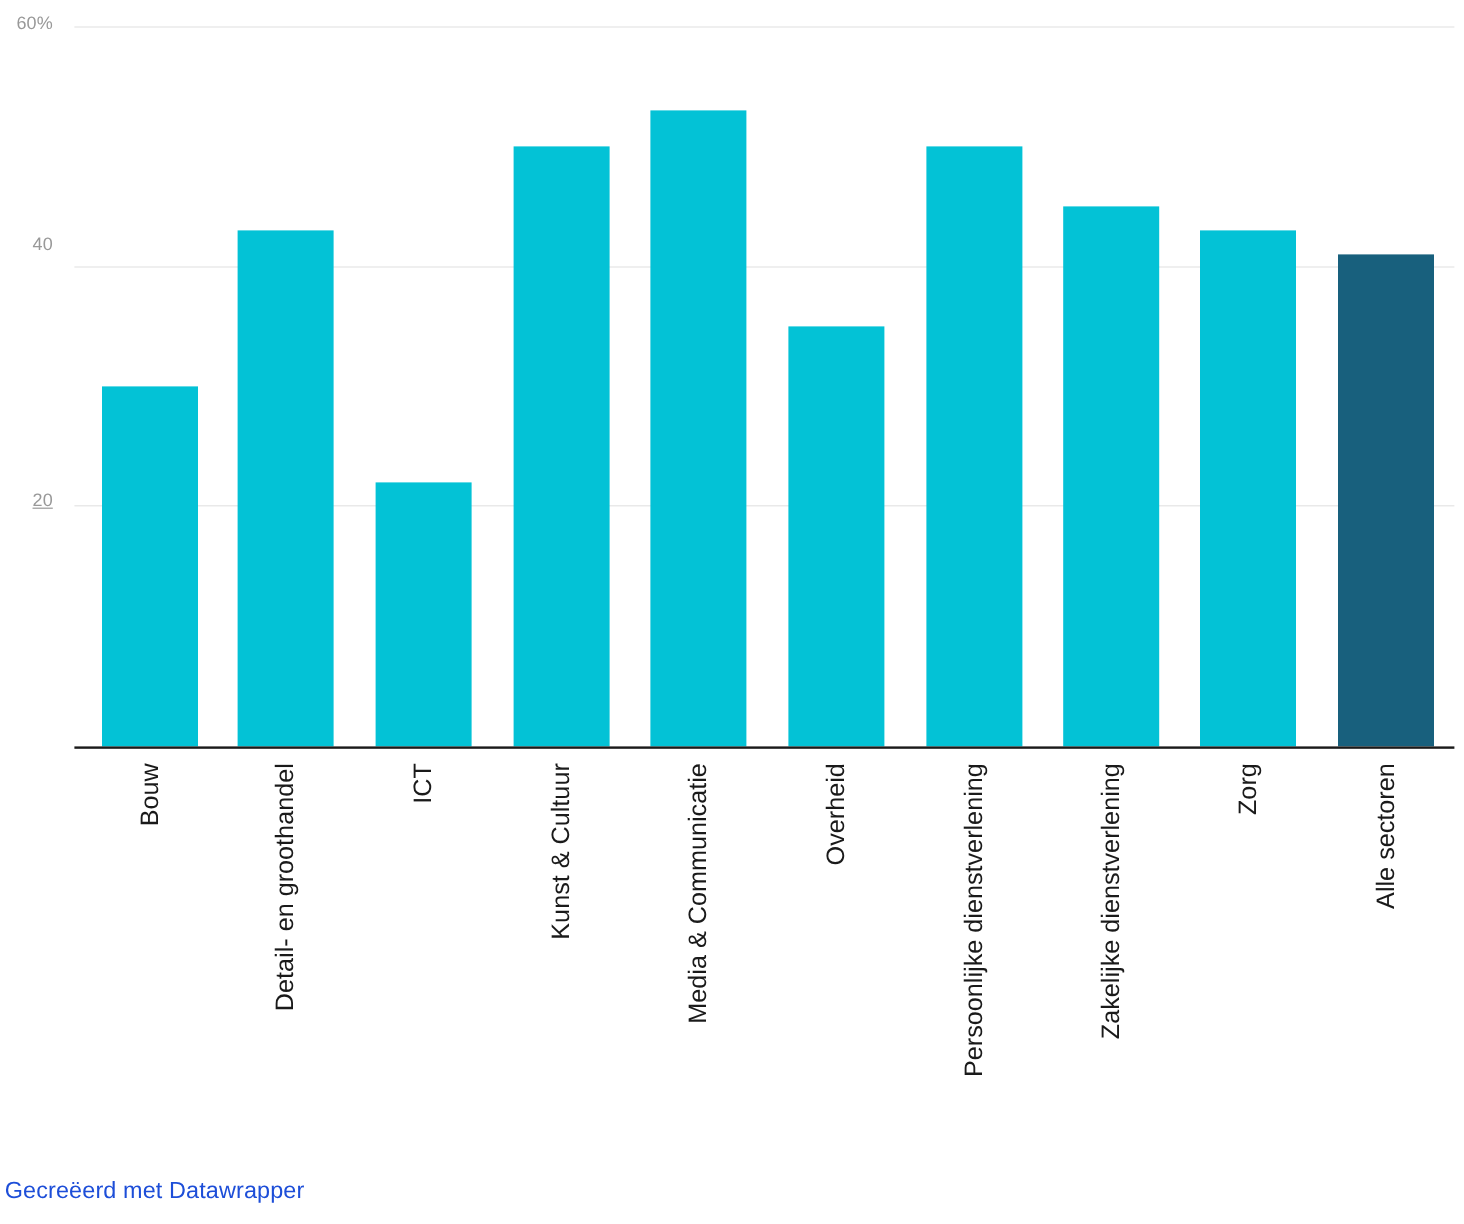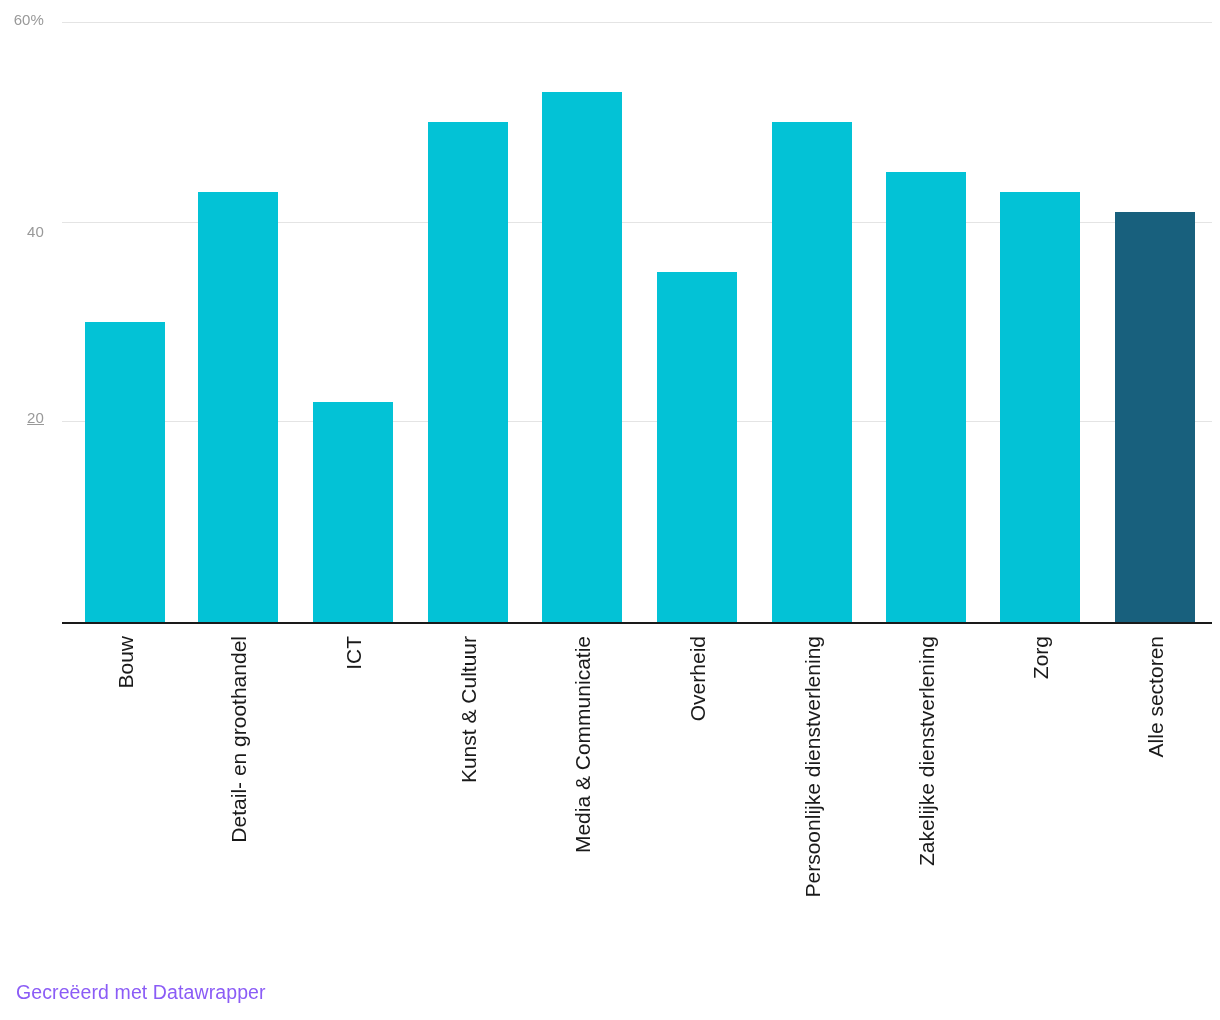--- a/index.html
+++ b/index.html
@@ -84,36 +84,36 @@
     transform-origin: left top;
     transform: rotate(-90deg) translate(-100%, -50%);
     white-space: nowrap;
     font-size: 21px;
     color: #1a1a1a;
     line-height: 1;
   }
 
   .footer {
     position: absolute;
-    left: 16px;
+    left: 4px;
     top: 981px;
     font-size: 19.5px;
-    color: #8b5cf6;
+    color: #1d4ed8;
     letter-spacing: 0.1px;
     white-space: nowrap;
   }
 </style>
 </head>
 <body>
 
 <div id="chart-root">
 
   <div>
     <div class="ytick-label" style="top:12px;">60%</div>
-    <div class="ytick-label" style="top:224px;">40</div>
+    <div class="ytick-label" style="top:196px;">40</div>
     <div class="ytick-label" style="top:410px;text-decoration:underline;">20</div>
   </div>
 
   <div class="plot-area">
     <div class="gridline" style="top: 22px; background: rgb(228, 228, 228);"></div>
     <div class="gridline" style="top: 222px; background: rgb(228, 228, 228);"></div>
     <div class="gridline" style="top: 421px; background: rgb(228, 228, 228);"></div>
 
     <div class="bar" style="left: 23px; height: 300px; bottom: 2px; background: rgb(3, 194, 214);" title="Bouw: 30%"></div>
     <div class="bar" style="left: 136px; height: 430px; bottom: 2px; background: rgb(3, 194, 214);" title="Detail- en groothandel: 43%"></div>

